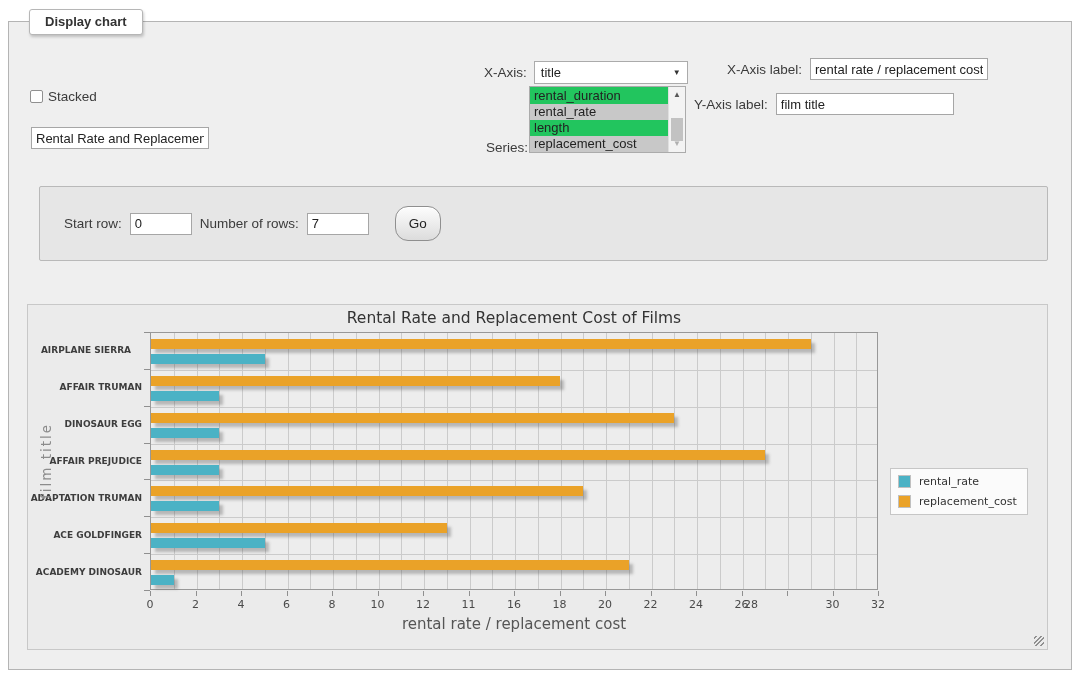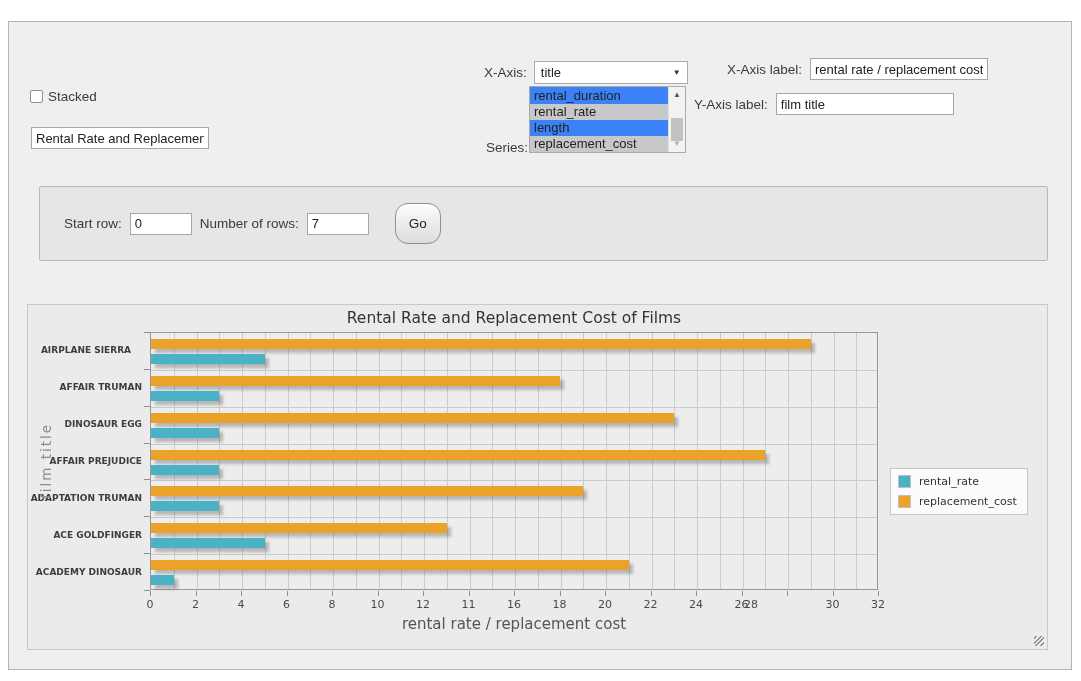--- a/index.html
+++ b/index.html
@@ -43,21 +43,21 @@
   .xaxis-select-row { position:absolute; left:475px; top:39px; display:flex; align-items:center; gap:7px; }
   .select {
     width:154px; height:23px; background:#fff; border:1px solid #ababab;
     display:flex; align-items:center; font-size:13px; color:#222;
     padding:0 6px; position:relative;
   }
   .sel-arrow { position:absolute; right:6px; top:7px; font-size:8px; color:#333; line-height:1; }
   .series-lbl { position:absolute; left:477px; top:118px; }
   .listbox {
     position:absolute; left:520px; top:64px; width:157px; height:67px;
-    background:#3b82f6; border:1px solid #ababab; overflow:hidden;
+    background:#22c55e; border:1px solid #ababab; overflow:hidden;
   }
   .lb-options { position:absolute; left:0; top:1px; right:17px; }
   .lb-option { font-size:13px; color:#222; line-height:16px; height:16px; padding-left:4px; white-space:nowrap; }
   .lb-option.selected { background:#c8c8c8; }
   .scrollbar { position:absolute; right:0; top:0; width:17px; height:100%; background:#f3f3f3; border-left:1px solid #e0e0e0; }
   .sb-up, .sb-down { position:absolute; left:0; width:16px; height:14px; text-align:center; font-size:8px; line-height:14px; }
   .sb-up { top:1px; color:#585858; }
   .sb-down { bottom:1px; color:#b0b0b0; }
   .sb-thumb { position:absolute; left:2px; top:31px; width:12px; height:23px; background:#c2c2c2; }
   
@@ -67,21 +67,21 @@
   .ylabel-row { left:685px; top:71px; }
   
   .rows-box {
     position:absolute; left:30px; top:164px; width:1009px; height:75px;
     background:#e6e6e6; border:1px solid #b9b9b9; border-radius:2px;
     display:flex; align-items:center; padding-left:24px; gap:8px;
     font-size:13.5px; color:#3b3b3b;
   }
   .rows-box .txt { width:62px; }
   .go-btn {
-    margin-left:18px; height:41px; padding:0 13px; border:1px solid #8f8f8f;
+    margin-left:18px; height:35px; padding:0 13px; border:1px solid #8f8f8f;
     border-radius:13px; background:linear-gradient(#fdfdfd,#dcdcdc);
     box-shadow:inset 0 1px 0 #fff; font-family:"Liberation Sans",sans-serif;
     font-size:13.5px; color:#222;
   }
   
   .chart {
     position:absolute; left:18px; top:282px; width:1021px; height:346px;
     background:#ebebeb; border:1px solid #c8c8c8;
     font-family:"DejaVu Sans", sans-serif;
   }
@@ -122,20 +122,21 @@
   .legend-label { font-size:11px; color:#333; white-space:nowrap; }
   .resize-handle {
     position:absolute; right:3px; bottom:3px; width:10px; height:10px;
     background:repeating-linear-gradient(-45deg, transparent 0 2px, #909090 2px 3.2px);
   }
 </style>
 </head>
 <body>
 
 <div class="fieldset">
+  <div class="legend-box">Display chart</div>
 
 
   <div class="stacked-row">
     <span class="checkbox"></span>
     <span>Stacked</span>
   </div>
 
   <input class="txt title-input" value="Rental Rate and Replacement Cost of Films" style="">
 
   <div class="xaxis-select-row">

